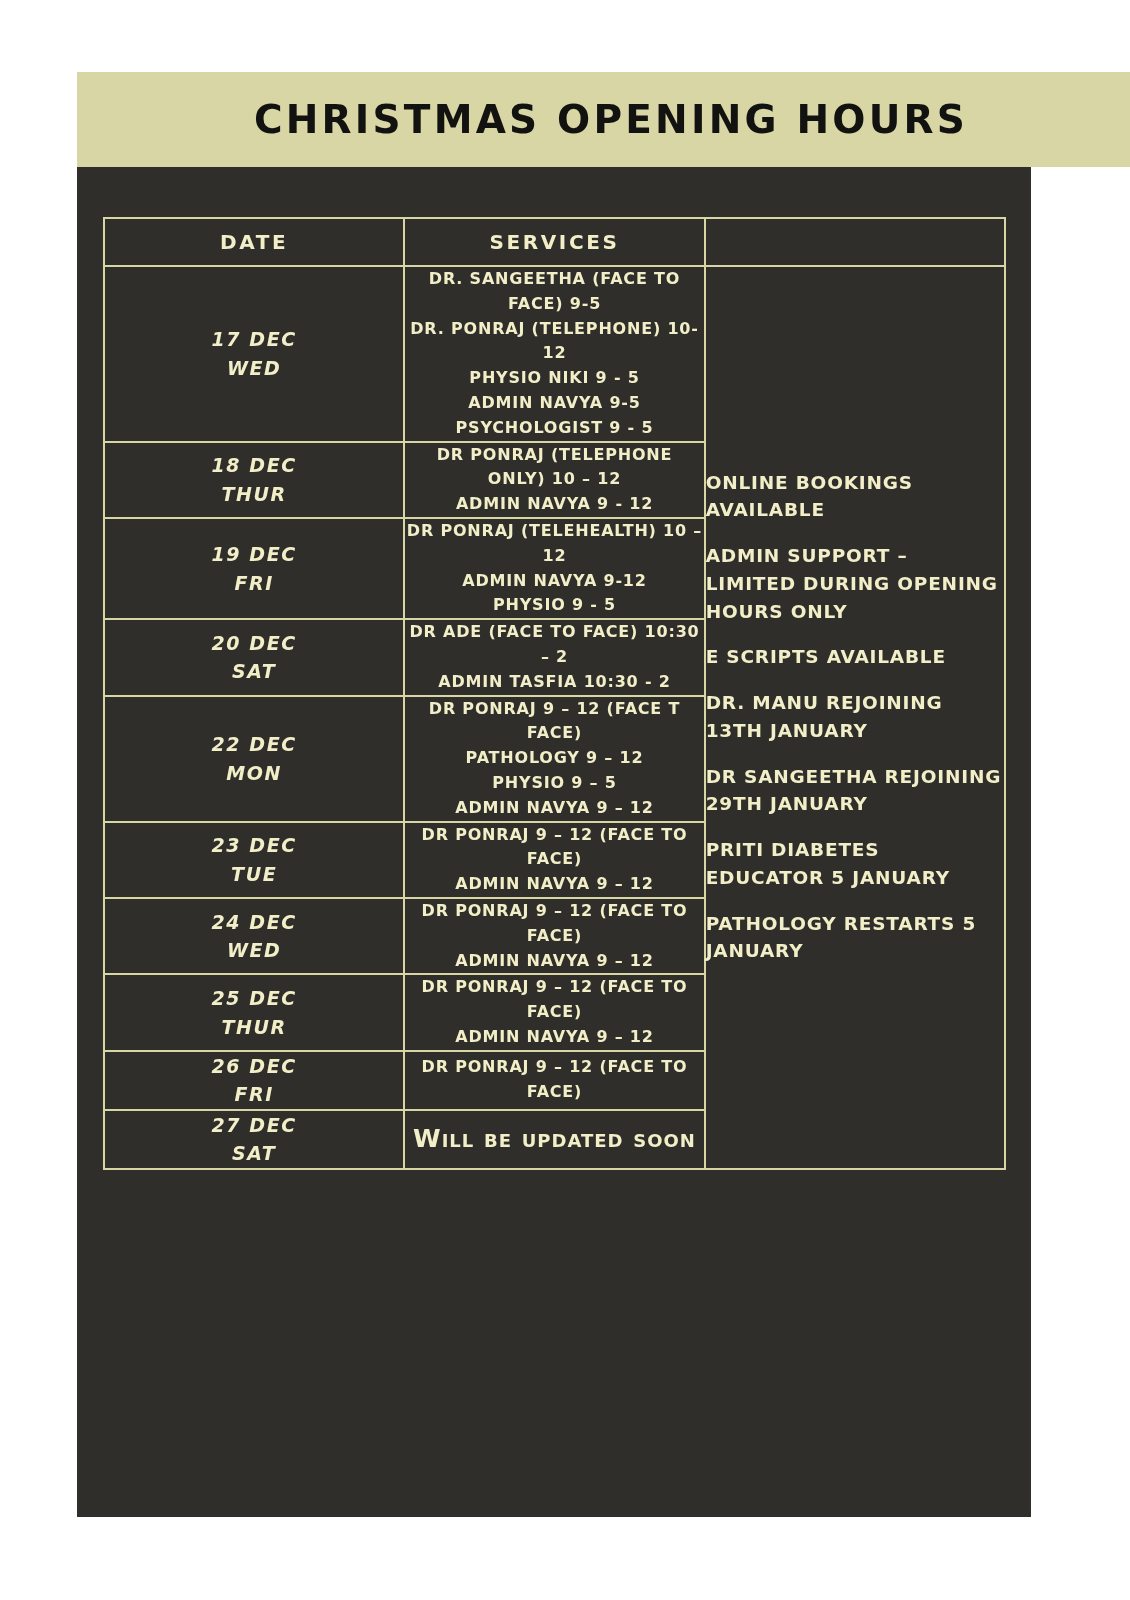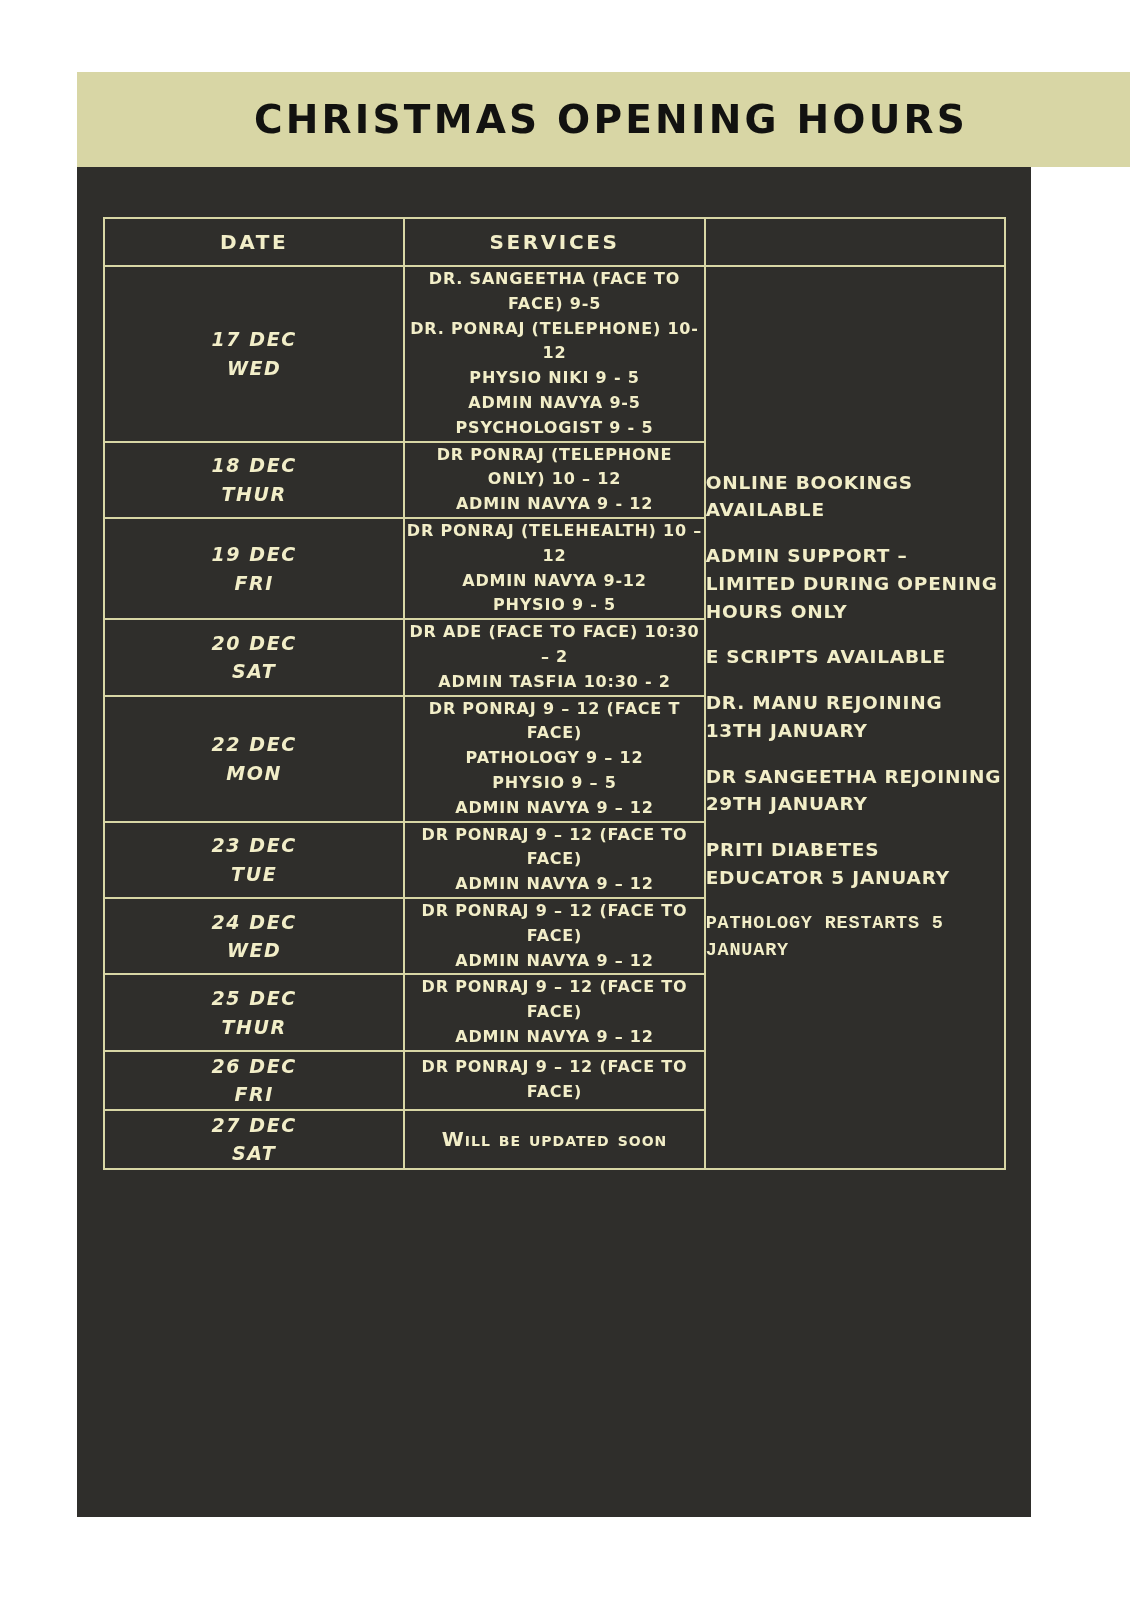--- a/index.html
+++ b/index.html
@@ -89,41 +89,41 @@
     text-align: center;
     font-size: 16px;
     font-weight: bold;
     letter-spacing: 0.8px;
     line-height: 1.55;
     text-transform: uppercase;
     font-family: "DejaVu Sans", sans-serif;
     padding: 14px 10px;
   }
   td.svc-cell.soon {
-    font-size: 20px;
+    font-size: 25px;
     letter-spacing: 1px;
     text-transform: none;
     font-variant: small-caps;
   }
   td.notes-cell {
     width: 183px;
     vertical-align: top;
     padding: 28px 14px 14px 14px;
   }
   .note {
     font-size: 18.5px;
     font-weight: bold;
     letter-spacing: 0.8px;
     line-height: 1.5;
     text-transform: uppercase;
     color: #f2eec8;
     font-family: "DejaVu Sans", sans-serif;
     margin-bottom: 18px;
   }
-  .note:last-child { margin-bottom: 1px; font-family: Liberation Mono, monospace; }
+  .note:last-child { margin-bottom: 1px; }
   .svc-line { display: block; }
 </style>
 </head>
 <body>
 
 <div class="poster">
 
   <div class="title-bar">
     <div class="title">CHRISTMAS OPENING HOURS</div>
   </div>

